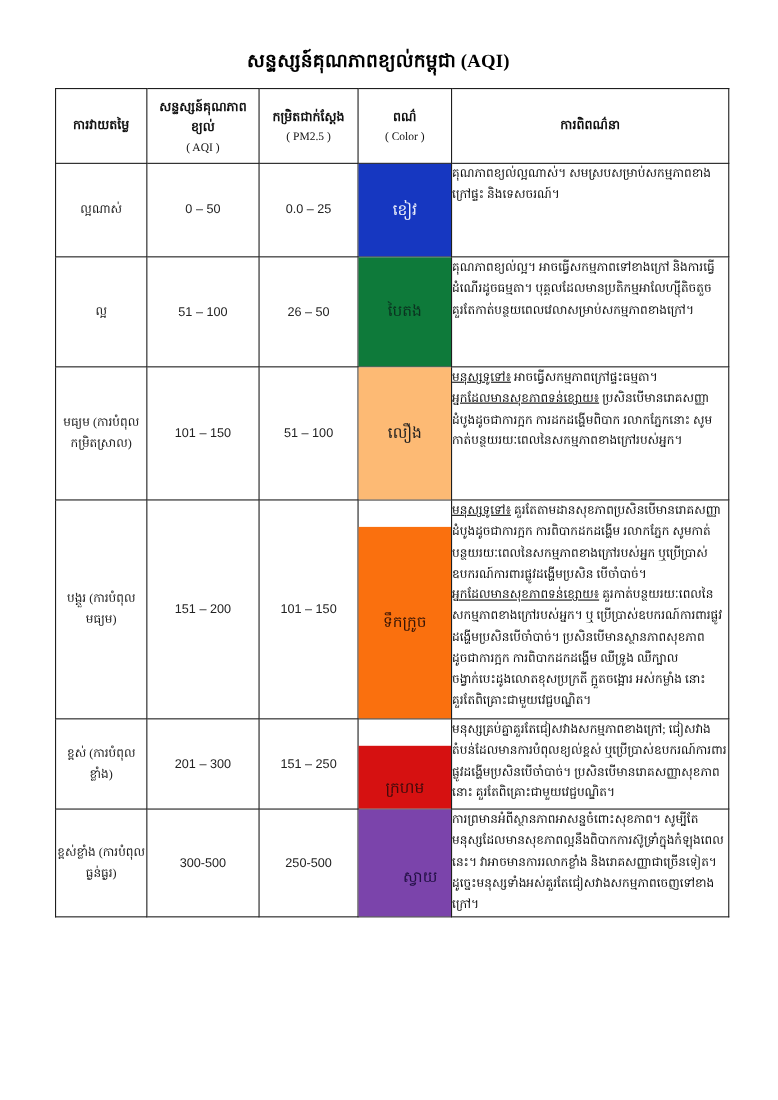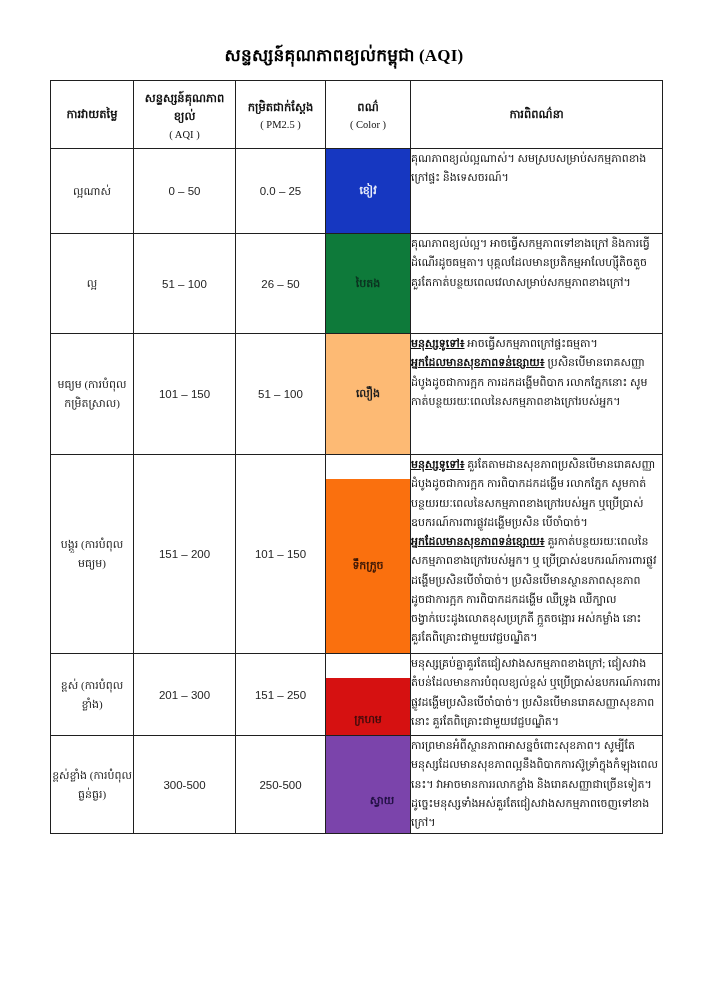--- a/index.html
+++ b/index.html
@@ -35,27 +35,27 @@
     text-align:center; vertical-align:middle; font-size:11.5px; color:#222;
     font-family:"Liberation Sans","DejaVu Sans",sans-serif;
   }
   td.c-color { position:relative; padding:0; }
   .colorfill {
     position:absolute; top:0; left:0; right:0; bottom:0;
     display:flex; justify-content:center; align-items:center;
   }
   tr.row-5 .colorfill { align-items:flex-end; padding-bottom:7px;margin-top:24px; }
   tr.row-6 .colorfill { align-items:flex-end; padding-bottom:24px; }
-  .color-label { font-size:11px; font-weight:bold; }
+  .color-label { font-size:14px; font-weight:normal; }
   td.c-desc {
     vertical-align:top; font-size:11px; line-height:1.75;
     padding:2px 6px 2px 8px; color:#101010; text-align:left;
   }
   .seg { margin:0; }
-  .lead { font-weight:bold; text-decoration:underline;margin-top:48px; }
+  .lead { font-weight:normal; text-decoration:underline;margin-top:48px; }
 </style>
 </head>
 <body>
 
 <div class="page">
   <div class="doc-title">សន្ទស្សន៍គុណភាពខ្យល់កម្ពុជា (AQI)</div>
 
   <table class="aqi">
     <colgroup>
       <col style="width:83px">

